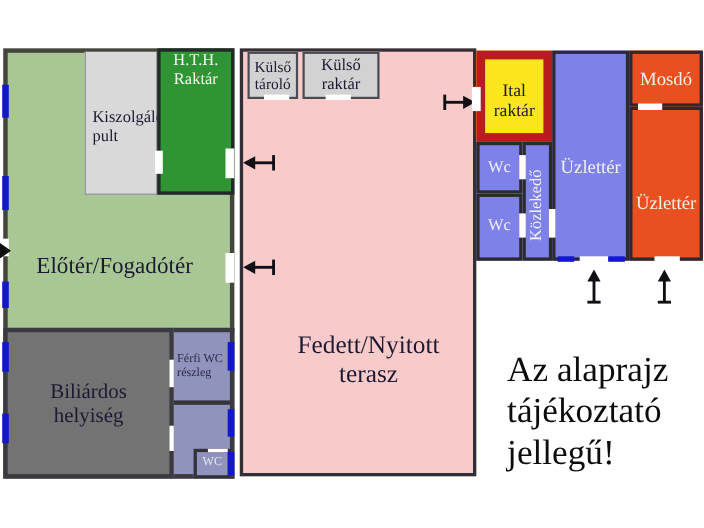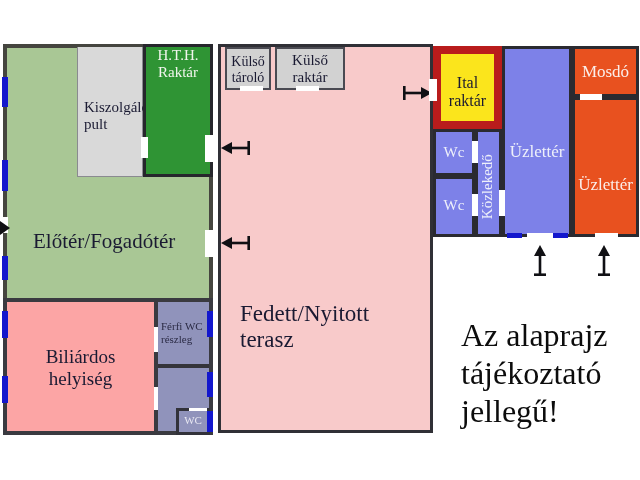--- a/index.html
+++ b/index.html
@@ -27,21 +27,21 @@
 
   <div class="room" style="left:143px;top:44px;width:70px;height:133px;background:#2f9434;border:3px solid #26262c;text-align:center;">
     <div class="lbl" style="font-size:15px;color:#f2f6ee;">H.T.H.
 Raktár</div>
   </div>
   <div class="abs white" style="left:141px;top:137px;width:7px;height:21px;"></div>
   <div class="abs white" style="left:205px;top:135px;width:8px;height:27px;"></div>
 
   <div class="lbl abs" style="left:33px;top:229px;font-size:21px;">Előtér/Fogadótér</div>
 
-  <div class="room" style="left:3px;top:298px;width:155px;height:137px;background:#fca5a5;border:4px solid #3a3a40;">
+  <div class="room" style="left:3px;top:298px;width:155px;height:137px;background:#737373;border:4px solid #3a3a40;">
     <div class="lbl" style="margin-top:44px;text-align:center;font-size:19px;">Biliárdos
 helyiség</div>
   </div>
 
   <div class="room" style="left:158px;top:298px;width:55px;height:137px;background:#9093bb;border:4px solid #3a3a40;border-left:none;"></div>
   <div class="abs wall" style="left:158px;top:364px;width:51px;height:4px;"></div>
   <div class="abs white" style="left:154px;top:327px;width:4px;height:25px;"></div>
   <div class="abs white" style="left:154px;top:387px;width:4px;height:23px;"></div>
 
   <div class="lbl abs" style="left:161px;top:320px;width:47px;font-size:11px;color:#2a2a44;">Férfi WC
@@ -77,21 +77,21 @@
 tároló</div>
   </div>
   <div class="abs white" style="left:240px;top:86px;width:23px;height:5px;"></div>
 
   <div class="room" style="left:275px;top:47px;width:70px;height:43px;background:#d2d2d2;border:2px solid #4a4a52;">
     <div class="lbl" style="margin-top:3px;text-align:center;font-size:15px;">Külső
 raktár</div>
   </div>
   <div class="abs white" style="left:296px;top:86px;width:23px;height:5px;"></div>
 
-  <div class="lbl abs" style="left:240px;top:301px;width:190px;text-align:left;font-size:23px;">Fedett/Nyitott
+  <div class="lbl abs" style="left:240px;top:301px;width:190px;text-align:center;font-size:23px;">Fedett/Nyitott
 terasz</div>
 
   <svg class="abs" style="left:221px;top:140px;" width="30" height="16" viewBox="0 0 30 16">
     <polygon points="0,8 11,2 11,14" fill="#101014"></polygon>
     <rect x="9" y="6.7" width="19" height="2.6" fill="#101014"></rect>
     <rect x="26.4" y="1" width="2.6" height="14" fill="#101014"></rect>
   </svg>
   <svg class="abs" style="left:221px;top:235px;" width="30" height="16" viewBox="0 0 30 16">
     <polygon points="0,8 11,2 11,14" fill="#101014"></polygon>
     <rect x="9" y="6.7" width="19" height="2.6" fill="#101014"></rect>

